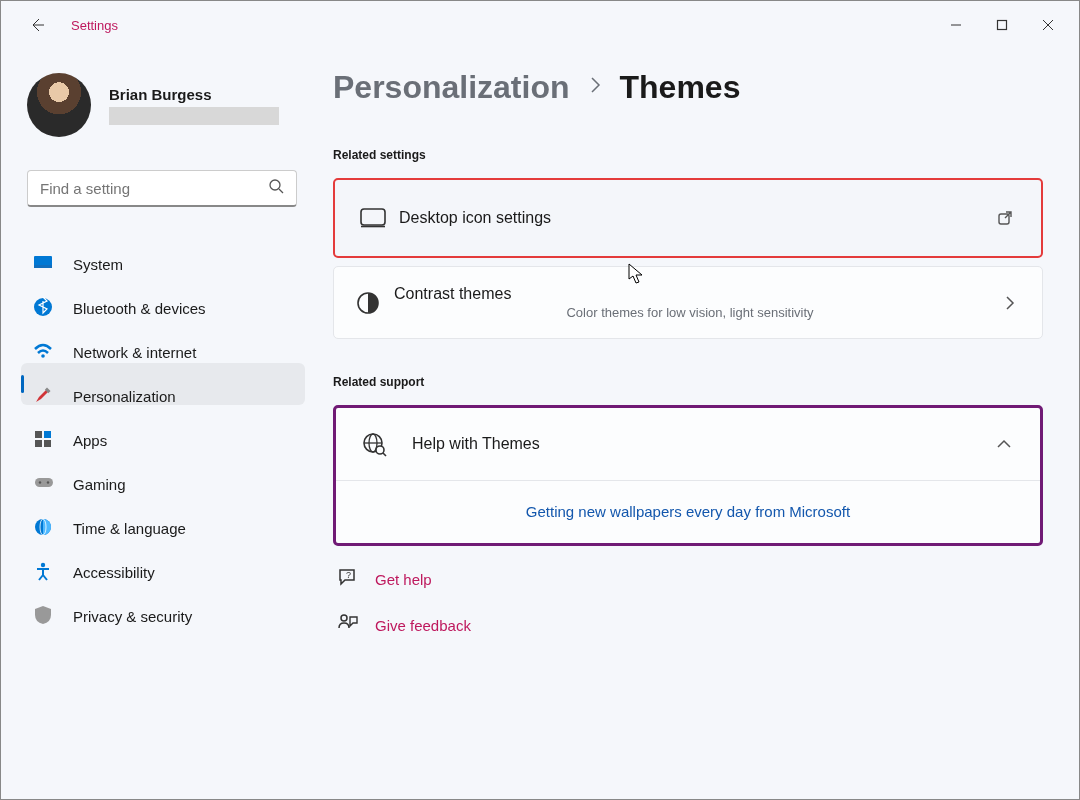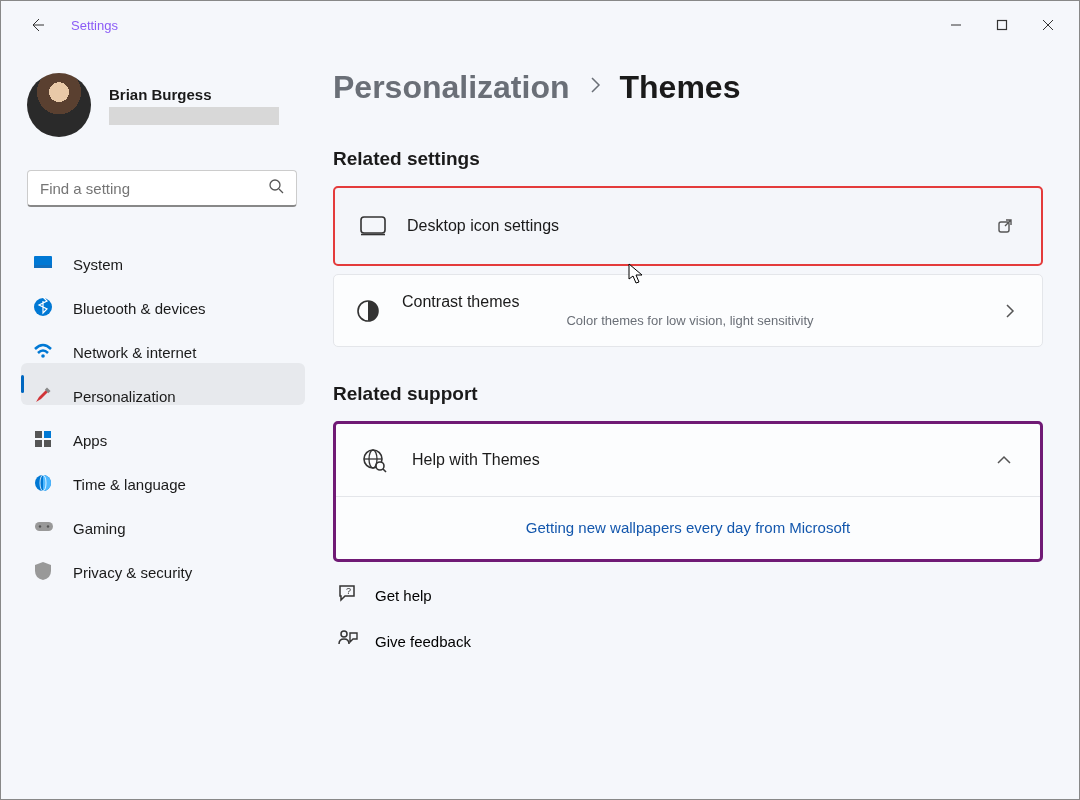--- a/index.html
+++ b/index.html
@@ -19,21 +19,21 @@
   padding: 0 8px 0 20px;
 }
 .back-btn {
   width: 32px; height: 32px;
   display: flex; align-items: center; justify-content: center;
   cursor: pointer;
 }
 .title-text {
   margin-left: 18px;
   font-size: 13px;
-  color: #8b5cf6;
+  color: #be185d;
 }
 .window-controls {
   margin-left: auto;
   display: flex;
   gap: 0;
 }
 .win-btn {
   width: 46px; height: 32px;
   display: flex; align-items: center; justify-content: center;
   cursor: pointer;
@@ -133,34 +133,34 @@
 .crumb-sep {
   font-size: 22px;
   color: #6a6f77;
 }
 .crumb-current {
   font-size: 32px;
   font-weight: 600;
   color: #1a1a1a;
 }
 .section-heading {
-  font-size: 19px;
+  font-size: 12px;
   font-weight: 600;
   margin-bottom: 16px;
 }
 .card {
   background: #fcfdfe;
   border: 1px solid #e4e6ea;
   border-radius: 5px;
   display: flex;
   align-items: center;
   padding: 18px 20px;
   margin-bottom: 8px;
   cursor: pointer;
-  gap: 20px;
+  gap: 12px;
 }
 .card.highlighted {
   border: 2px solid #e43b3b;
   background: #f4f6fa;
   padding: 24px 24px;
   margin-top: 0;
 }
 .card-icon {
   width: 28px; height: 28px;
   display: flex; align-items: center; justify-content: center;
@@ -196,21 +196,21 @@
   font-size: 15px;
   cursor: pointer;
 }
 .link-row {
   display: flex;
   align-items: center;
   gap: 16px;
   margin: 20px 0 0 4px;
 }
 .link-row a {
-  color: #000000;
+  color: #be185d;
   text-decoration: none;
   font-size: 15px;
   cursor: pointer;
 }
 .cursor-img {
   position: absolute;
   left: 628px;
   top: 263px;
   pointer-events: none;
 }
@@ -310,37 +310,46 @@
               <rect x="2" y="2" width="7" height="7" fill="#555"></rect>
               <rect x="11" y="2" width="7" height="7" fill="#0078d4"></rect>
               <rect x="2" y="11" width="7" height="7" fill="#555"></rect>
               <rect x="11" y="11" width="7" height="7" fill="#555"></rect>
             </svg>
           </span>
         <span>Apps</span>
       </div>
       <div class="nav-item">
         <span class="nav-icon">
+            <svg width="22" height="16">
+              <rect x="2" y="3" width="18" height="9" rx="4.5" fill="#999"></rect>
+              <circle cx="7" cy="7.5" r="1.2" fill="#555"></circle>
+              <circle cx="15" cy="7.5" r="1.2" fill="#555"></circle>
+            </svg>
+          </span>
+        <span>Gaming</span>
+      </div>
+      <div class="nav-item">
+        <span class="nav-icon">
             <svg width="20" height="20">
               <circle cx="10" cy="10" r="8" fill="#0078d4"></circle>
               <path d="M10 2 A8 8 0 0 1 10 18" fill="#4db8ff"></path>
               <ellipse cx="10" cy="10" rx="3" ry="8" stroke="#fff" stroke-width="0.8" fill="none"></ellipse>
             </svg>
           </span>
         <span>Time &amp; language</span>
       </div>
       <div class="nav-item">
         <span class="nav-icon">
-            <svg width="22" height="16">
-              <rect x="2" y="3" width="18" height="9" rx="4.5" fill="#999"></rect>
-              <circle cx="7" cy="7.5" r="1.2" fill="#555"></circle>
-              <circle cx="15" cy="7.5" r="1.2" fill="#555"></circle>
-            </svg>
-          </span>
-        <span>Gaming</span>
+            <svg width="20" height="20">
+              <circle cx="10" cy="4" r="2.2" fill="#0078d4"></circle>
+              <path d="M4 8 L16 8 M10 8 V14 M10 14 L6 19 M10 14 L14 19" stroke="#0078d4" stroke-width="2" fill="none"></path>
+            </svg>
+          </span>
+        <span>Accessibility</span>
       </div>
       <div class="nav-item">
         <span class="nav-icon">
             <svg width="18" height="20">
               <path d="M9 1 L17 4 V10 Q17 17 9 19 Q1 17 1 10 V4 Z" fill="#999"></path>
             </svg>
           </span>
         <span>Privacy &amp; security</span>
       </div>
     </div>

